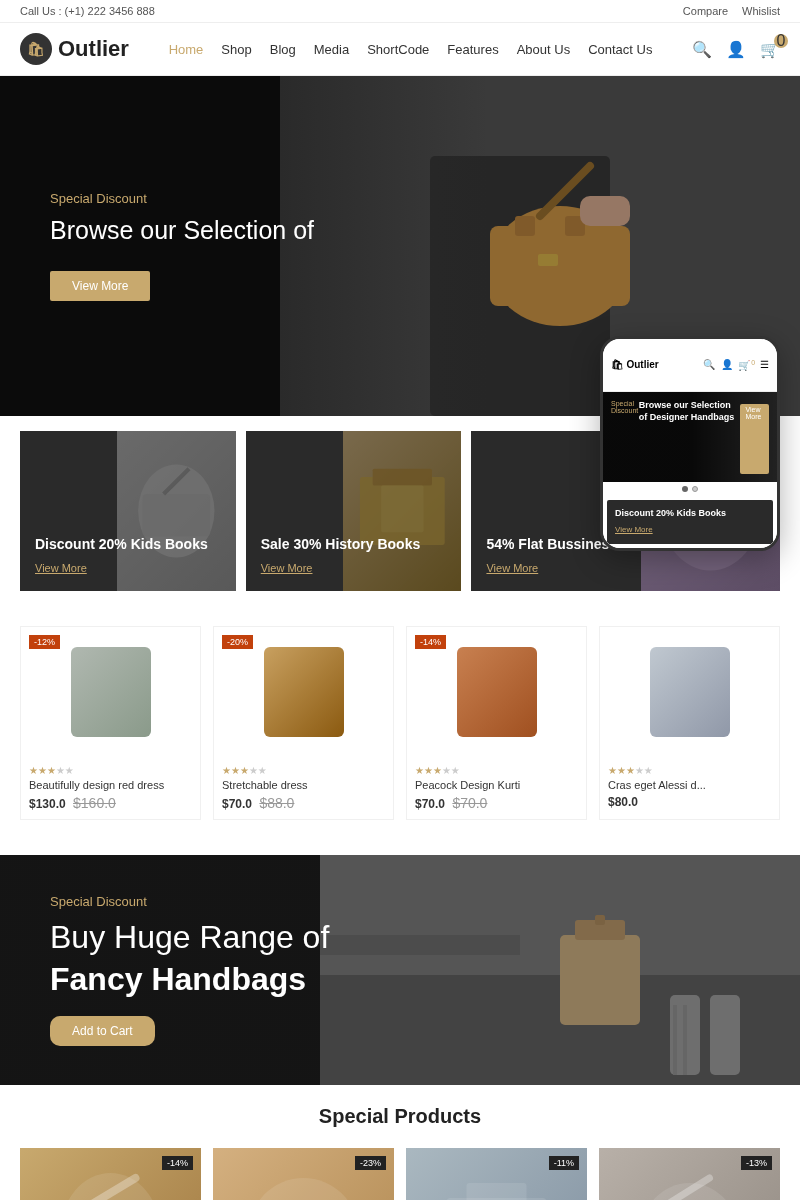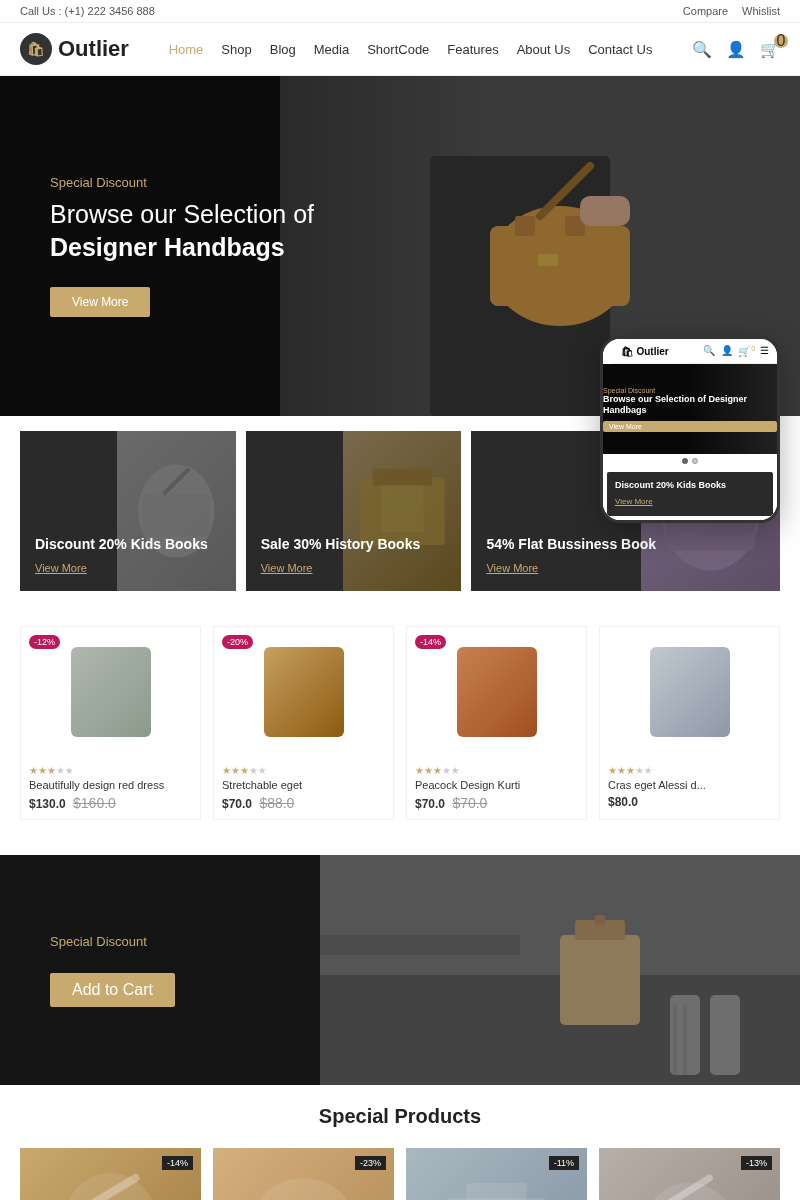--- a/index.html
+++ b/index.html
@@ -200,26 +200,25 @@
     .product-card {
       flex: 1;
       background: #fff;
       border: 1px solid #f0f0f0;
       position: relative;
       cursor: pointer;
     }
     .product-badge {
       position: absolute;
       top: 8px; left: 8px;
-      background: #be185d;
+      background: #c2410c;
       color: #fff;
       font-size: 9px;
       padding: 2px 5px;
       z-index: 2;
-      border-radius: 7px;
     }
     .product-img {
       width: 100%;
       height: 130px;
       display: flex;
       align-items: center;
       justify-content: center;
       overflow: hidden;
     }
     .product-img-sim {
@@ -270,43 +269,42 @@
       box-shadow: 0 8px 30px rgba(0,0,0,0.3);
       overflow: hidden;
       z-index: 10;
     }
     .phone-screen {
       background: #fff;
       overflow: hidden;
     }
     .phone-header {
       display: flex;
-      align-items: flex-end;
+      align-items: flex-start;
       justify-content: space-between;
-      padding: 6px 8px;
+      padding: 20px 8px;
       border-bottom: 1px solid #eee;
       font-size: 9px;
-      margin-left: 10px;
     }
     .phone-logo {
       font-size: 10px;
       font-weight: bold;
     }
     .phone-nav-icons {
       display: flex;
       gap: 5px;
       font-size: 10px;
     }
     .phone-hero {
       background: linear-gradient(to right, rgba(0,0,0,0.8) 50%, rgba(0,0,0,0.2));
       background-color: #2a2a2a;
       height: 90px;
-      padding: 0;
-      display: flex;
-      flex-direction: column;
+      padding: 8px;
+      display: flex;
+      flex-direction: row;
       justify-content: center;
     }
     .phone-hero-label { color: #c8a96e; font-size: 7px; }
     .phone-hero-title { color: #fff; font-size: 9px; font-weight: 700; line-height: 1.3; }
     .phone-hero-btn {
       background: #c8a96e;
       color: #fff;
       font-size: 7px;
       padding: 2px 6px;
       display: inline-block;
@@ -352,23 +350,23 @@
     .second-banner-label { color: #c8a96e; font-size: 13px; margin-bottom: 8px; }
     .second-banner-title { font-size: 32px; font-weight: 400; line-height: 1.3; }
     .second-banner-title strong { font-weight: 700; }
     .second-banner-btn {
       display: inline-block;
       background: #c8a96e;
       color: #fff;
       padding: 8px 22px;
       border: none;
       cursor: pointer;
-      font-size: 16px;
+      font-size: 12px;
       margin-top: 16px;
-      border-radius: 2px;
+      border-radius: 10px;
     }
     .second-banner-bg {
       position: absolute;
       right: 0; top: 0;
       width: 60%;
       height: 100%;
       background: #555;
       z-index: 0;
     }
 
@@ -457,21 +455,20 @@
 
       <rect x="258" y="178" width="20" height="12" fill="#d4a830" rx="2"></rect>
 
       <rect x="300" y="120" width="50" height="30" fill="#d4a080" rx="10"></rect>
     </svg>
   </div>
   <div class="hero-content">
     <p class="hero-label">Special Discount</p>
     <h1 class="hero-title">
       <span>Browse our Selection of</span><br>
-      <strong>Designer Handbags</strong>
     </h1>
     <button class="hero-btn">View More</button>
   </div>
 </div>
 
 <div style="position:relative;">
   <div class="promo-cards">
     <div class="promo-card">
       <div class="promo-card-bg promo-card-bg-1">
         <svg width="100%" height="100%" viewBox="0 0 140 160" style="opacity:0.8;">
@@ -562,21 +559,21 @@
       </div>
     </div>
 
     <div class="product-card">
       <div class="product-badge">-20%</div>
       <div class="product-img">
         <div class="product-img-sim product-img-2"></div>
       </div>
       <div class="product-info">
         <div class="product-stars">★★★<span class="empty">★★</span></div>
-        <div class="product-name">Stretchable eget</div>
+        <div class="product-name">Stretchable dress</div>
         <div class="product-price">
           <span>$70.0</span>
           <span class="old">$88.0</span>
         </div>
       </div>
     </div>
 
     <div class="product-card">
       <div class="product-badge">-14%</div>
       <div class="product-img">
@@ -621,20 +618,24 @@
 
       <rect x="350" y="140" width="30" height="80" fill="#888" rx="5"></rect>
       <rect x="390" y="140" width="30" height="80" fill="#888" rx="5"></rect>
 
       <line x1="355" y1="150" x2="355" y2="220" stroke="#777" stroke-width="4"></line>
       <line x1="365" y1="150" x2="365" y2="220" stroke="#777" stroke-width="4"></line>
     </svg>
   </div>
   <div class="second-banner-content">
     <p class="second-banner-label">Special Discount</p>
+    <h2 class="second-banner-title">
+      <span>Buy Huge Range of</span><br>
+      <strong>Fancy Handbags</strong>
+    </h2>
     <button class="second-banner-btn">Add to Cart</button>
   </div>
 </div>
 
 <div class="special-section">
   <h2 class="section-title">Special Products</h2>
   <div class="special-products-grid">
     <div class="special-card">
       <div class="special-card-badge">-14%</div>
       <div class="special-card-img special-img-1">

